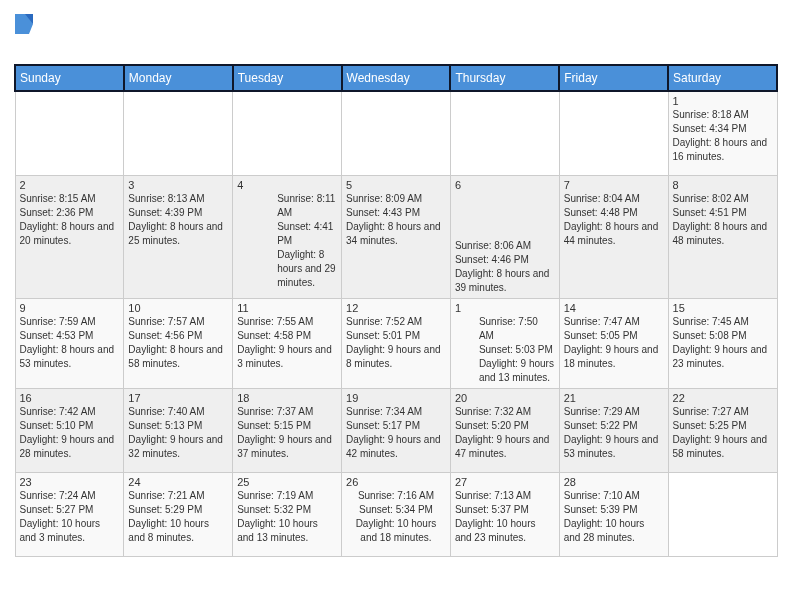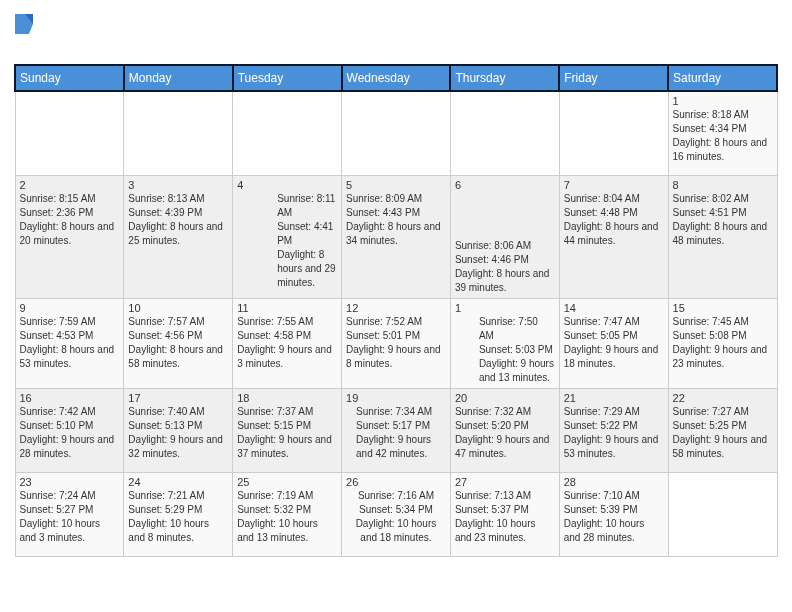--- a/index.html
+++ b/index.html
@@ -243,21 +243,21 @@
 Daylight: 9 hours and 32 minutes.</div>
           </td>
           <td>
             <span class="day-num">18</span>
             <div class="day-info" style="white-space: pre-line;">Sunrise: 7:37 AM
 Sunset: 5:15 PM
 Daylight: 9 hours and 37 minutes.</div>
           </td>
           <td>
             <span class="day-num">19</span>
-            <div class="day-info" style="white-space: pre-line; margin-left: 10px;">Sunrise: 7:34 AM
+            <div class="day-info" style="white-space: pre-line;">Sunrise: 7:34 AM
 Sunset: 5:17 PM
 Daylight: 9 hours and 42 minutes.</div>
           </td>
           <td>
             <span class="day-num">20</span>
             <div class="day-info" style="white-space: pre-line;">Sunrise: 7:32 AM
 Sunset: 5:20 PM
 Daylight: 9 hours and 47 minutes.</div>
           </td>
           <td>

